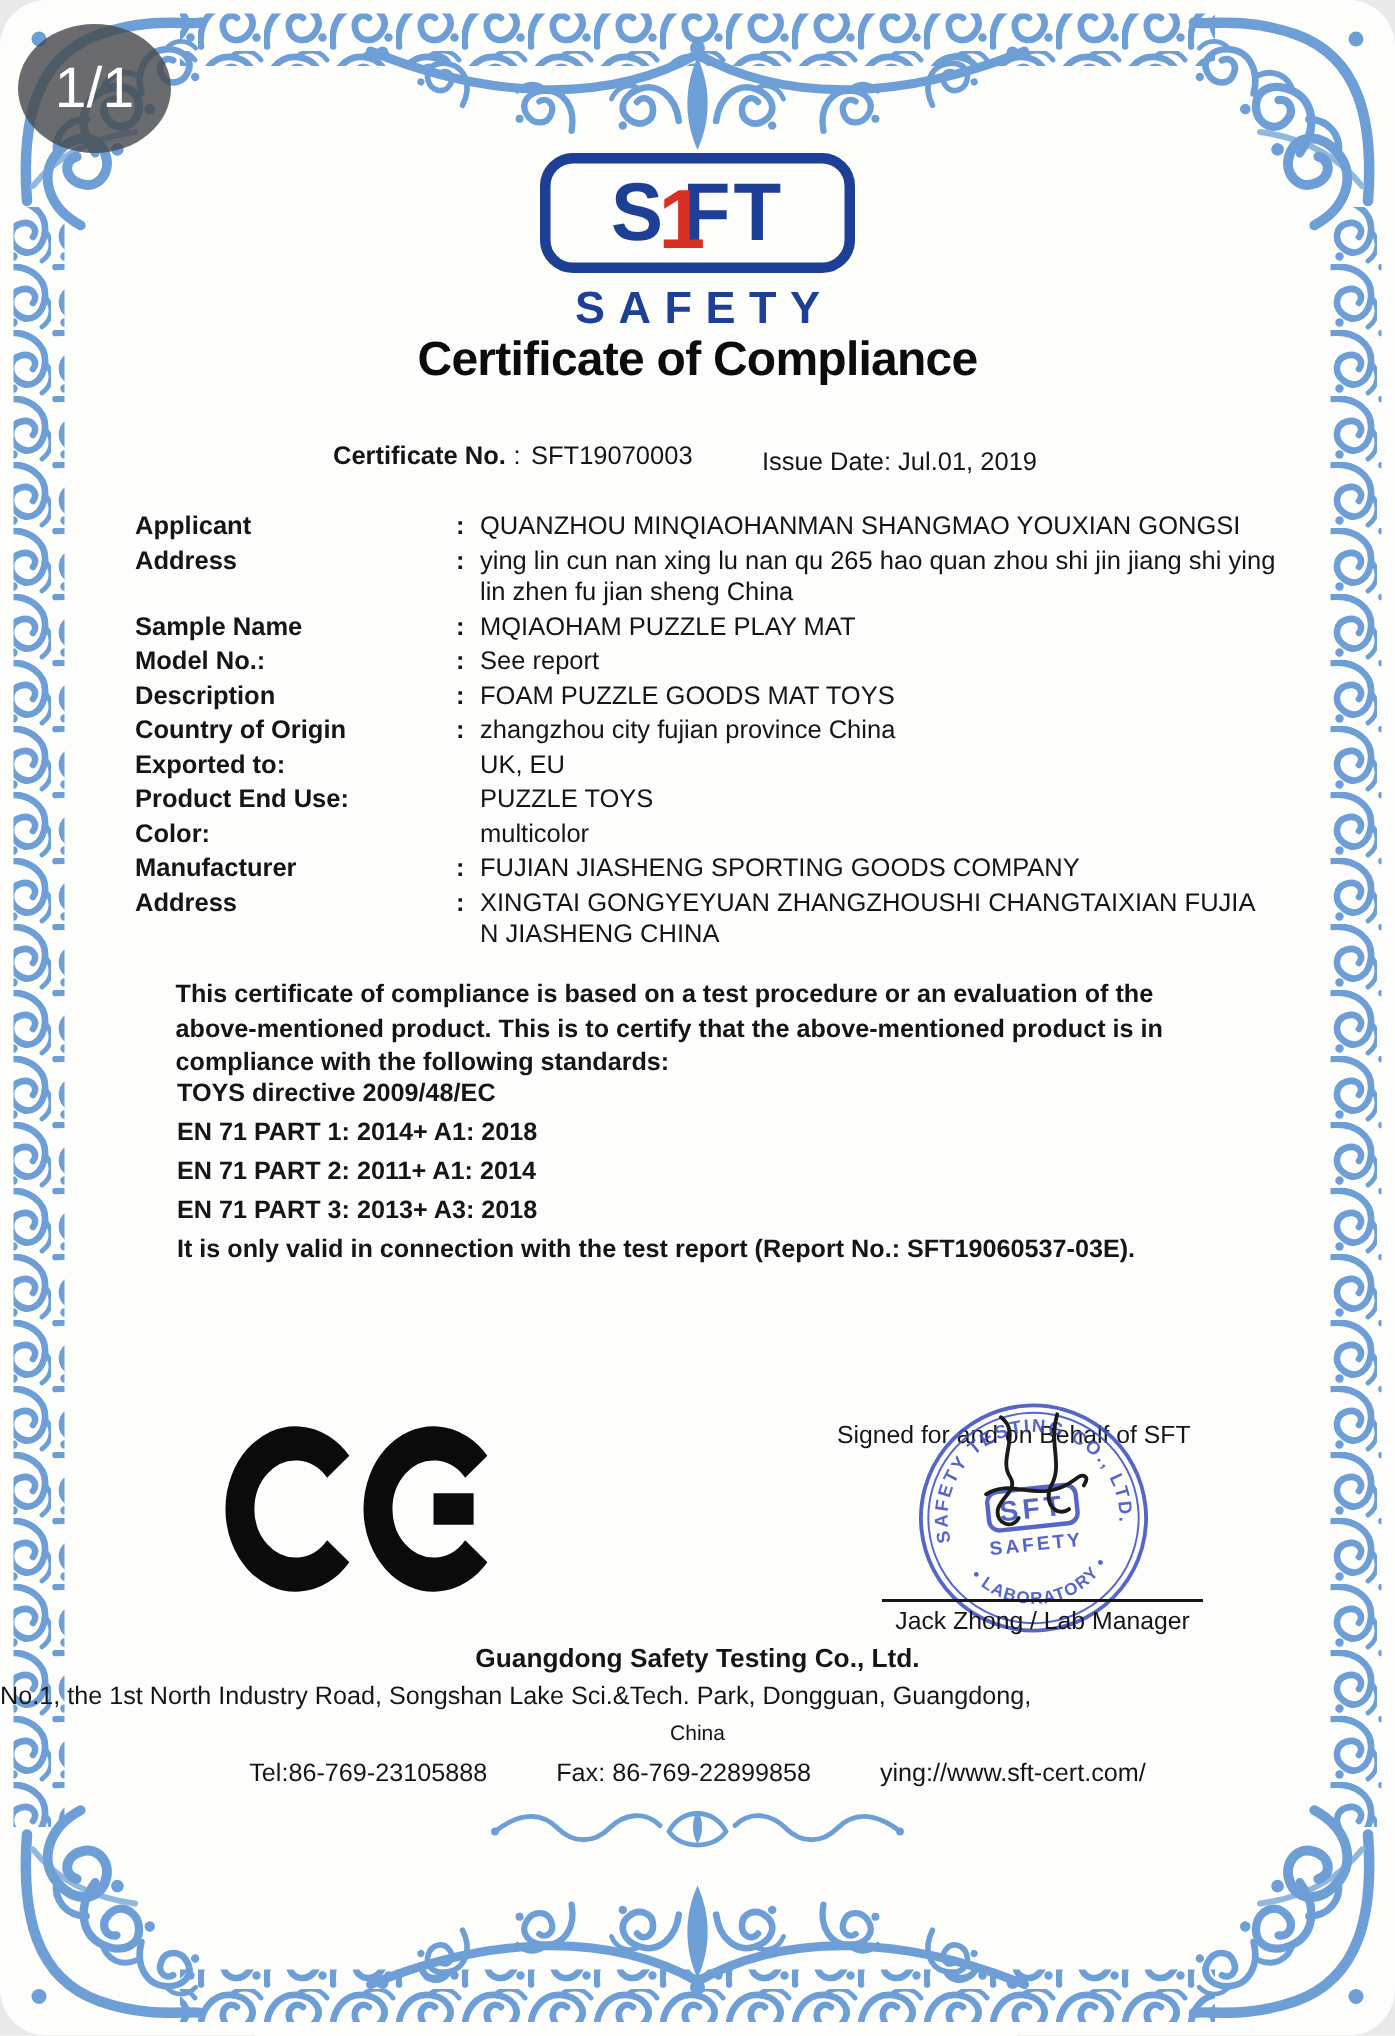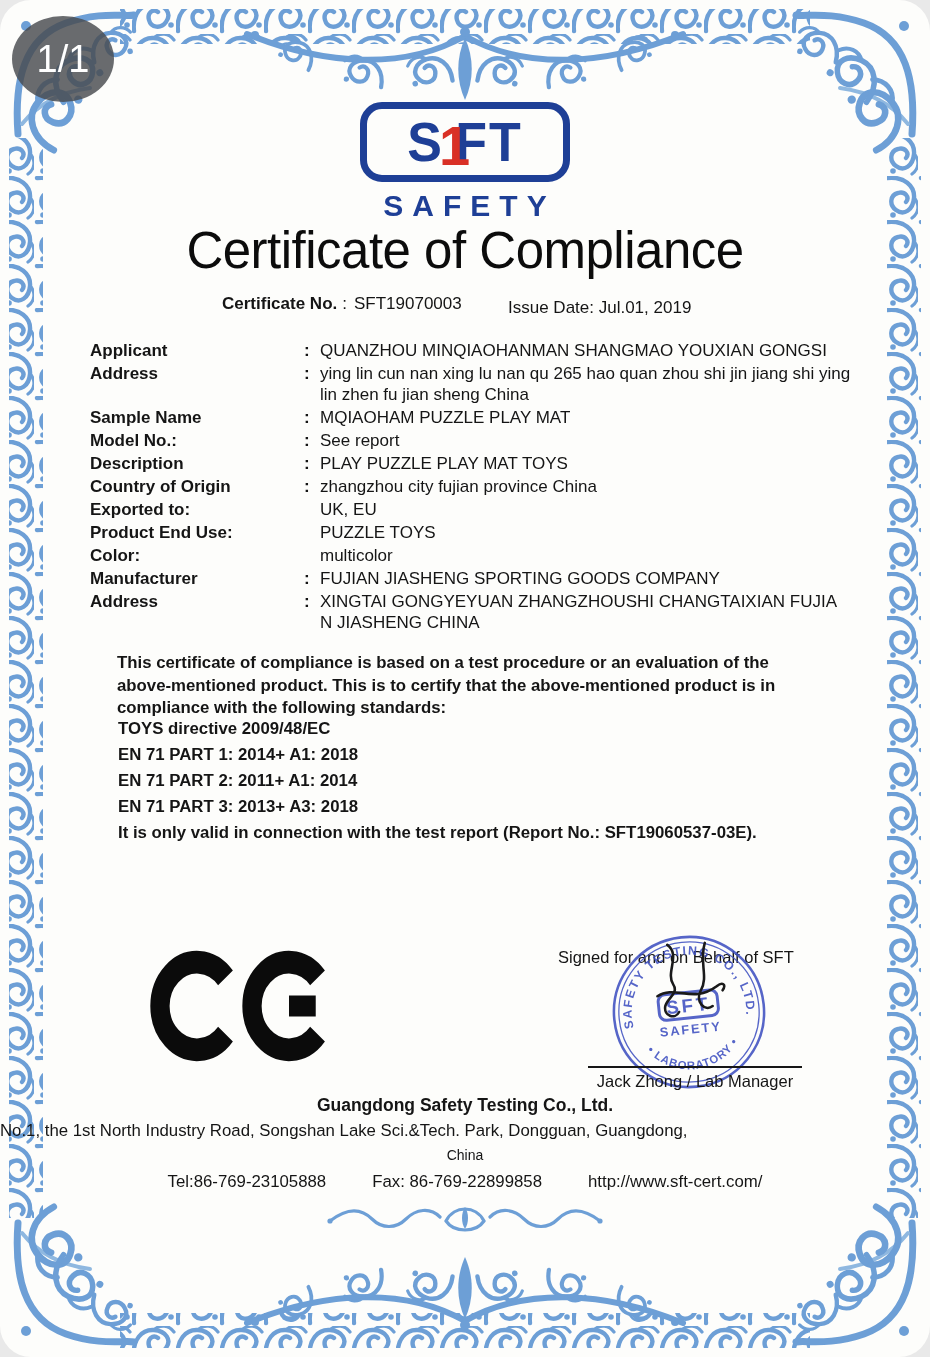--- a/index.html
+++ b/index.html
@@ -21,21 +21,21 @@
   .logo{position:absolute;left:0;width:100%;top:102px;text-align:center;}
   .logo-box{
     display:inline-flex;align-items:center;justify-content:center;
     width:196px;height:66px;border:7px solid #1e3f96;border-radius:22px;
   }
   .lg-s,.lg-ft{font-size:52px;font-weight:bold;color:#1e3f96;letter-spacing:2px;line-height:1;transform:scaleY(1.05);}
   .lg-1{font-size:56px;font-weight:bold;color:#d93025;line-height:1;position:relative;top:4px;margin:0 -15px 0 -5px;z-index:2;}
   .logo-sub{margin-top:7px;font-size:30px;font-weight:bold;color:#1e3f96;letter-spacing:9px;text-indent:9px;}
   
   .title{position:absolute;left:0;width:100%;top:221px;margin:0;text-align:center;
-    font-size:51px;font-weight:normal;letter-spacing:-.5px;color:#0c0c0c;}
+    font-size:32px;font-weight:bold;letter-spacing:-.5px;color:#0c0c0c;}
   .meta{position:absolute;left:0;width:100%;top:294px;font-size:17px;height:22px;}
   .meta-cert{position:absolute;left:222px;top:0;}
   .meta-cert b{font-weight:bold;}
   .meta-sep{margin:0 7px 0 5px;}
   .meta-issue{position:absolute;left:508px;top:4px;}
   
   .fields{
     position:absolute;left:90px;top:340px;width:792px;
     display:grid;grid-template-columns:214px 16px 1fr;row-gap:2px;
     font-size:17px;line-height:21px;
@@ -148,21 +148,21 @@
       <div class="f-value">ying lin cun nan xing lu nan qu 265 hao quan zhou shi jin jiang shi ying
 lin zhen fu jian sheng China</div>
       <div class="f-label">Sample Name</div>
       <div class="f-sep">:</div>
       <div class="f-value">MQIAOHAM PUZZLE PLAY MAT</div>
       <div class="f-label">Model No.:</div>
       <div class="f-sep">:</div>
       <div class="f-value">See report</div>
       <div class="f-label">Description</div>
       <div class="f-sep">:</div>
-      <div class="f-value">PLAY PUZZLE PLAY MAT TOYS</div>
+      <div class="f-value">FOAM PUZZLE GOODS MAT TOYS</div>
       <div class="f-label">Country of Origin</div>
       <div class="f-sep">:</div>
       <div class="f-value">zhangzhou city fujian province China</div>
       <div class="f-label">Exported to:</div>
       <div class="f-sep"></div>
       <div class="f-value">UK, EU</div>
       <div class="f-label">Product End Use:</div>
       <div class="f-sep"></div>
       <div class="f-value">PUZZLE TOYS</div>
       <div class="f-label">Color:</div>
@@ -224,21 +224,21 @@
 
   <div class="sig-line"></div>
   <div class="signer">Jack Zhong / Lab Manager</div>
 
   <div class="company">Guangdong Safety Testing Co., Ltd.</div>
   <div class="addr1">No.1, the 1st North Industry Road, Songshan Lake Sci.&amp;Tech. Park, Dongguan, Guangdong,</div>
   <div class="addr2">China</div>
   <div class="contact">
     <span>Tel:86-769-23105888</span>
     <span>Fax: 86-769-22899858</span>
-    <span>http://www.sft-cert.com/</span>
+    <span>ying://www.sft-cert.com/</span>
   </div>
 
   <svg class="divider" width="286" height="34" viewBox="0 0 286 34" aria-hidden="true">
     <g fill="none" stroke="#6d9fd6" stroke-width="3.2" stroke-linecap="round">
       <path d="M8,20 C26,6 40,8 50,18 C60,28 74,28 84,18 C94,8 108,6 118,16"></path>
       <path d="M168,16 C178,6 192,8 202,18 C212,28 226,28 236,18 C246,8 260,6 278,20"></path>
       <path d="M124,20 C132,4 154,4 162,20 C154,32 132,32 124,20 Z"></path>
     </g>
     <path d="M143,6 C147,12 147,22 143,28 C139,22 139,12 143,6 Z" fill="#6d9fd6"></path>
     <circle cx="8" cy="20" r="2.6" fill="#6d9fd6"></circle>

